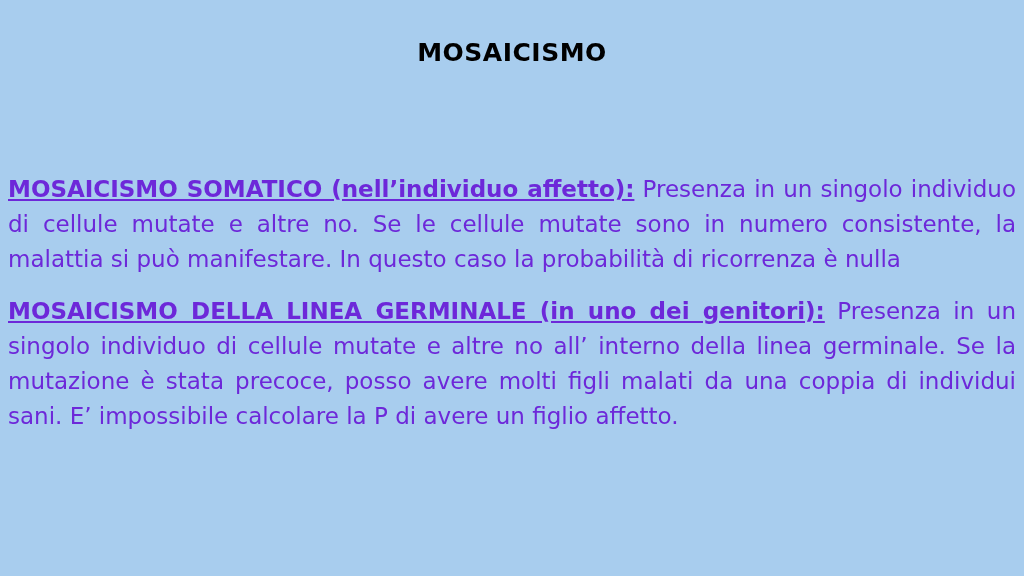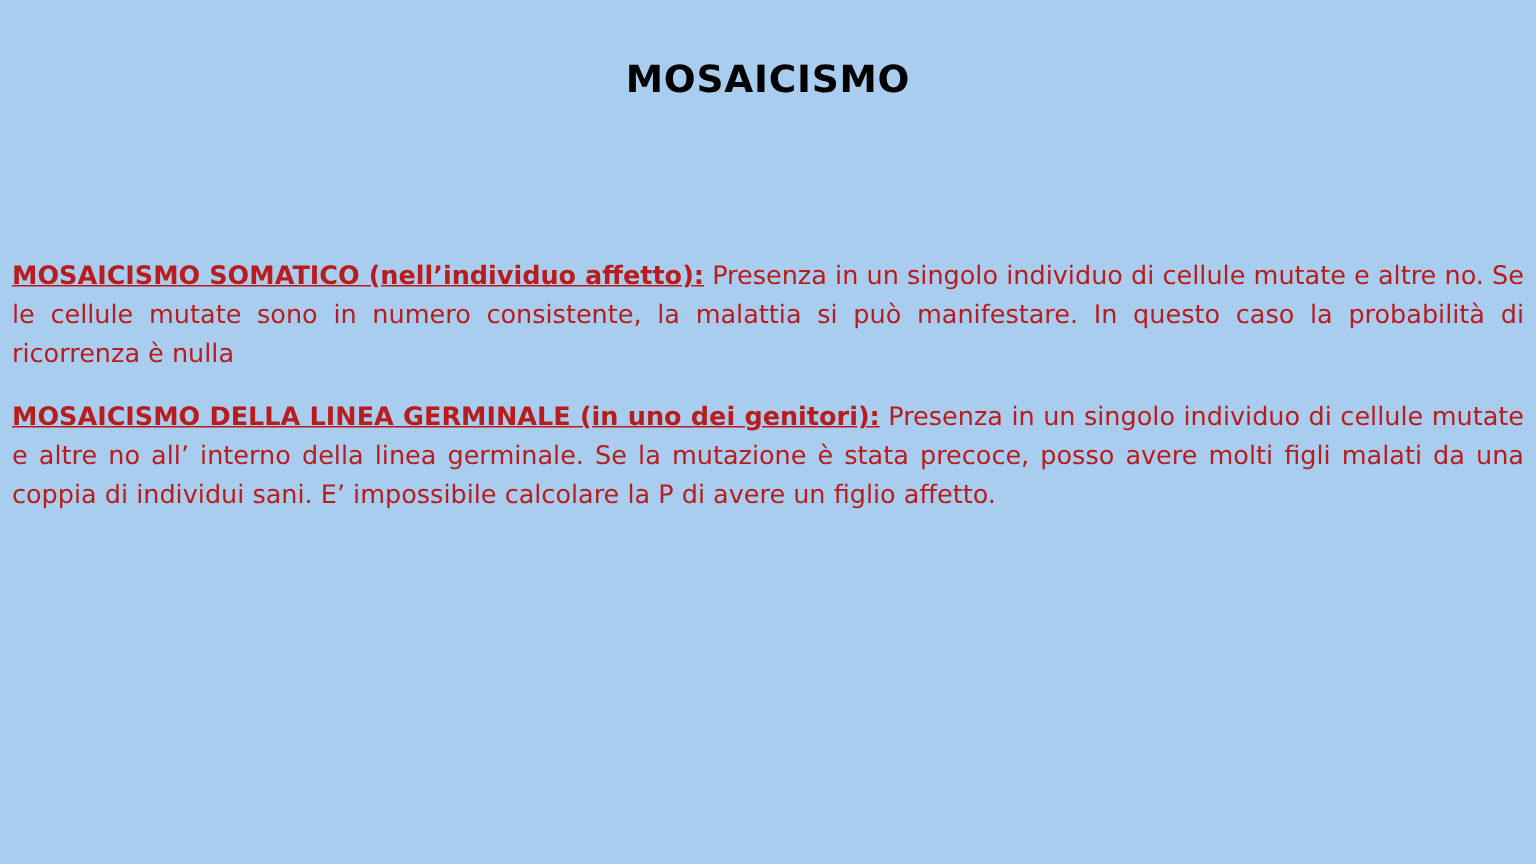--- a/index.html
+++ b/index.html
@@ -33,25 +33,25 @@
     color: #000000;
   }
   .body-block {
     position: absolute;
     top: 142px;
     left: 8px;
     width: 1008px;
   }
   p.para {
     margin: 0 0 0 0;
-    font-size: 17px;
+    font-size: 23px;
     line-height: 1.52;
     text-align: justify;
     text-justify: inter-word;
-    color: #b91c1c;
+    color: #6d28d9;
   }
   p.para + p.para {
     margin-top: 17px;
   }
   p.gap-before {
     margin-top: 34px;
   }
   .lead {
     font-weight: bold;
     text-decoration: underline;

